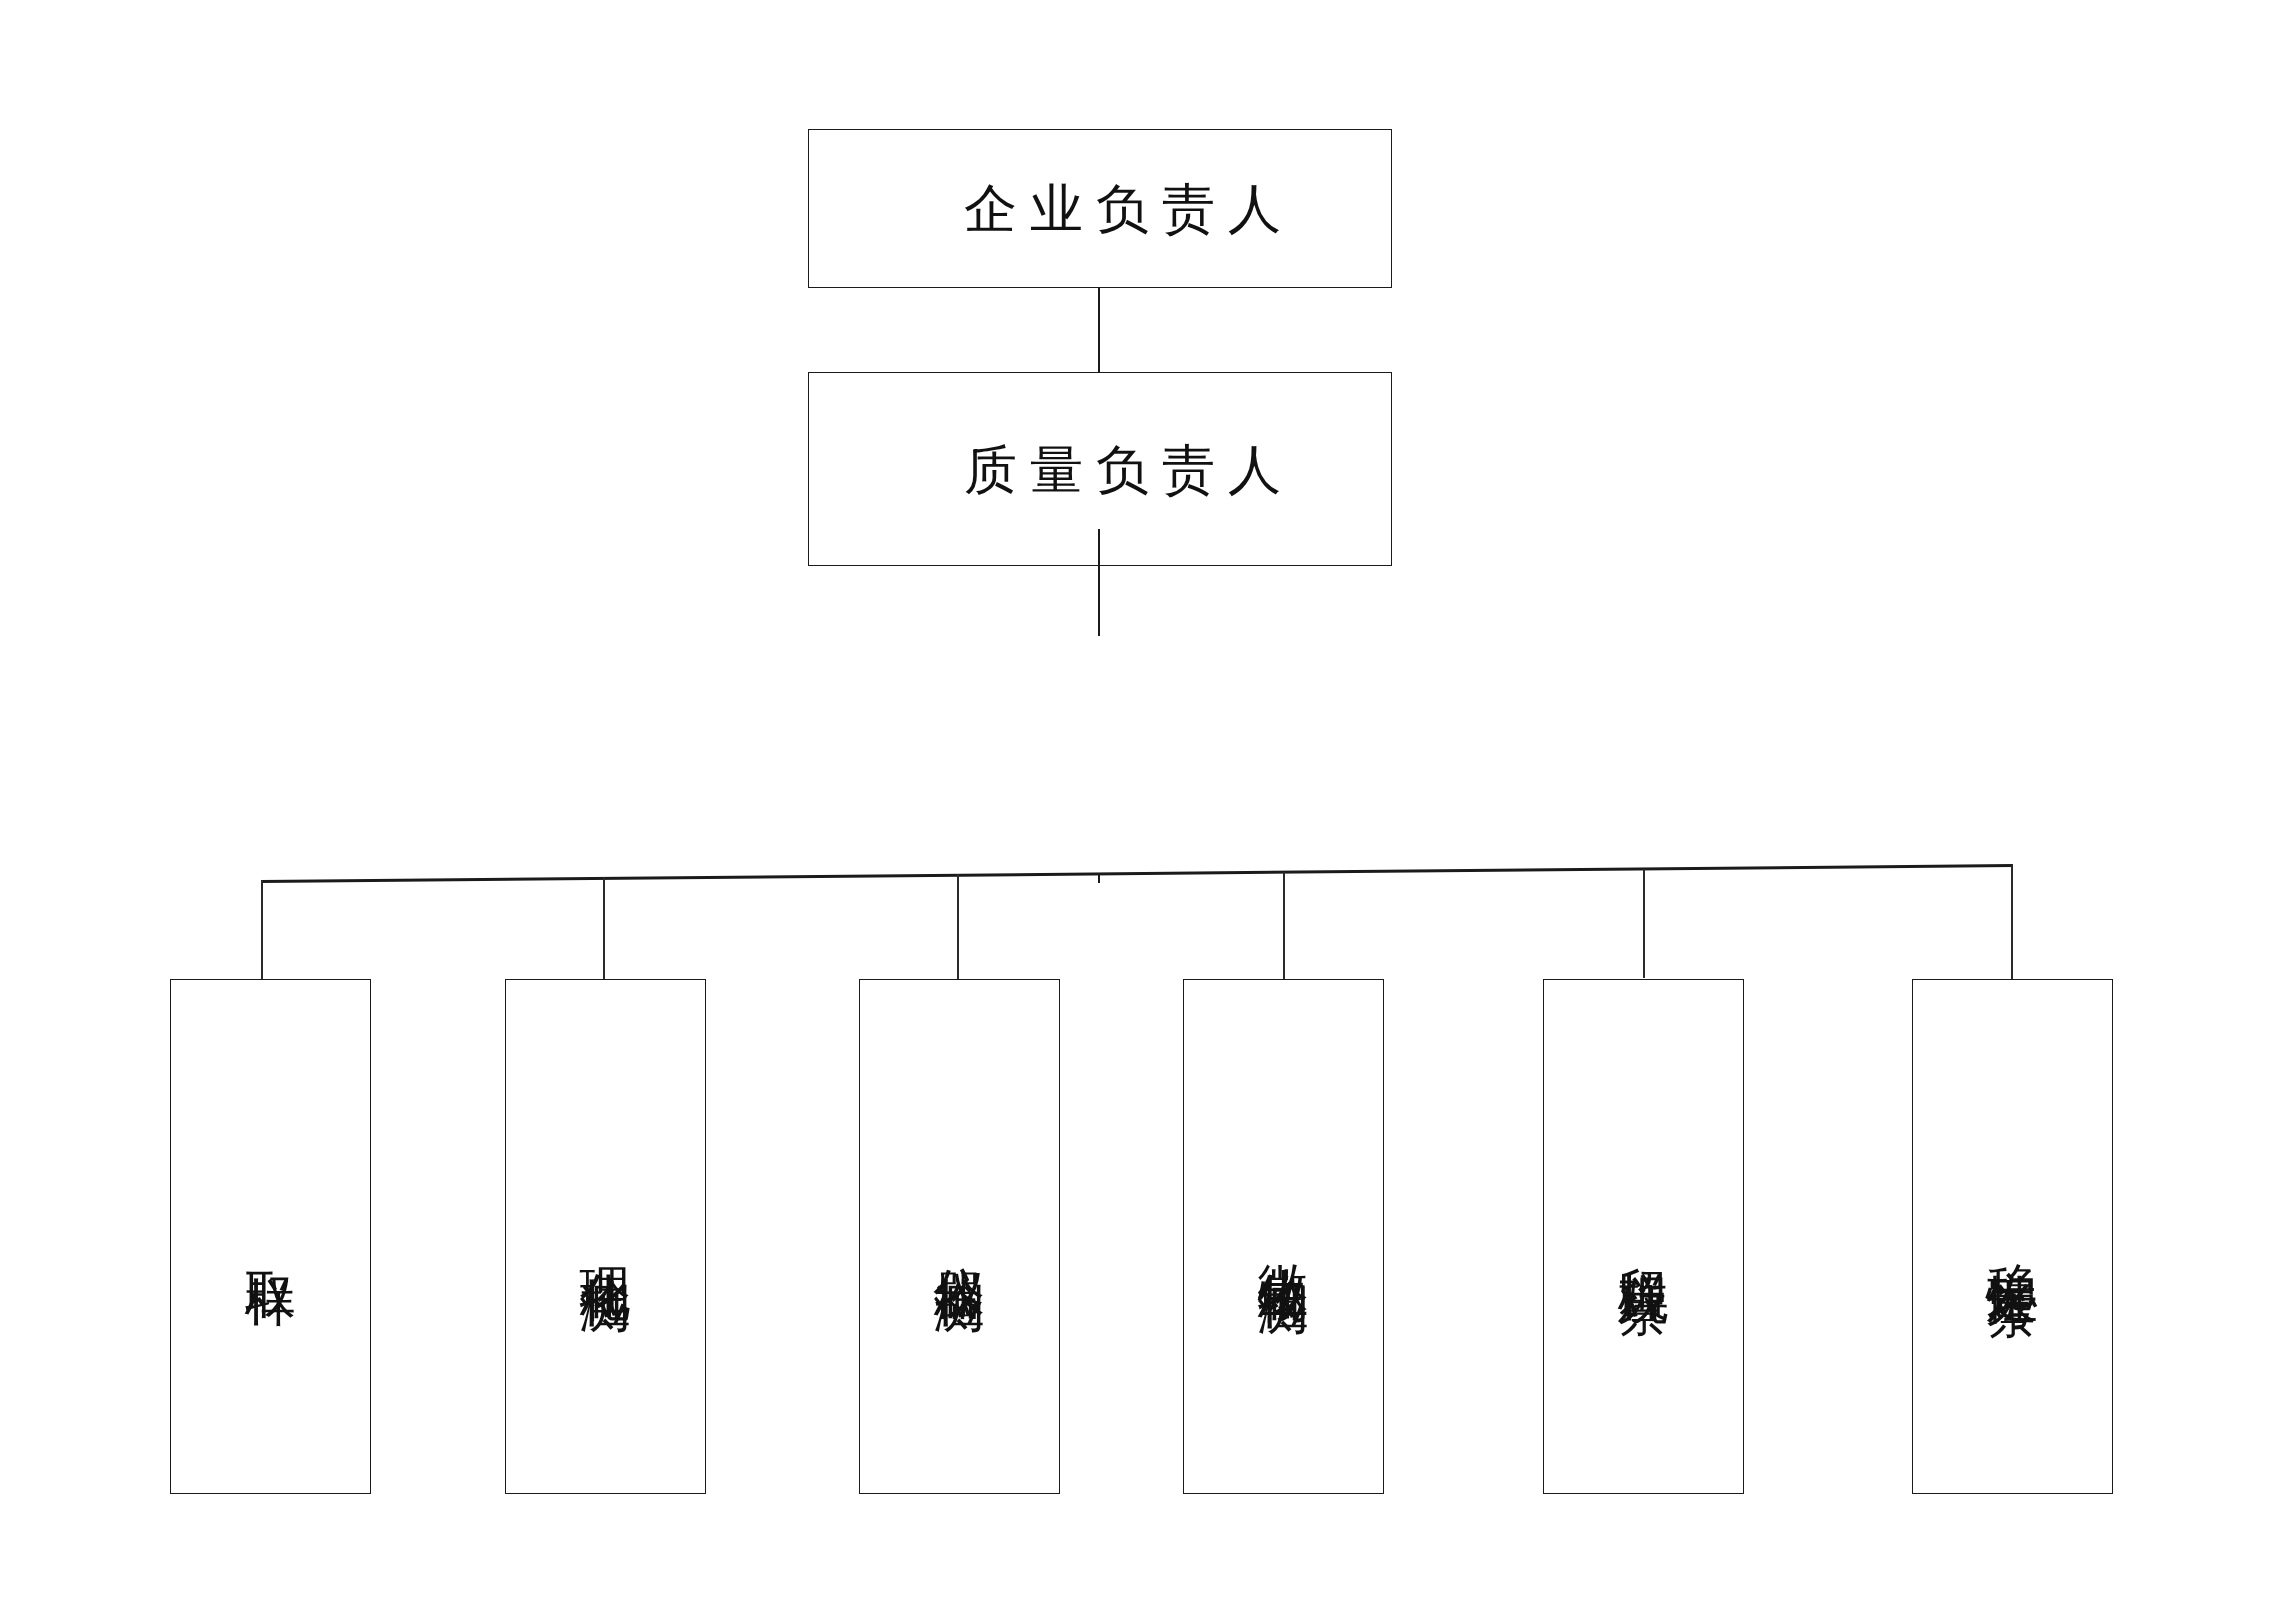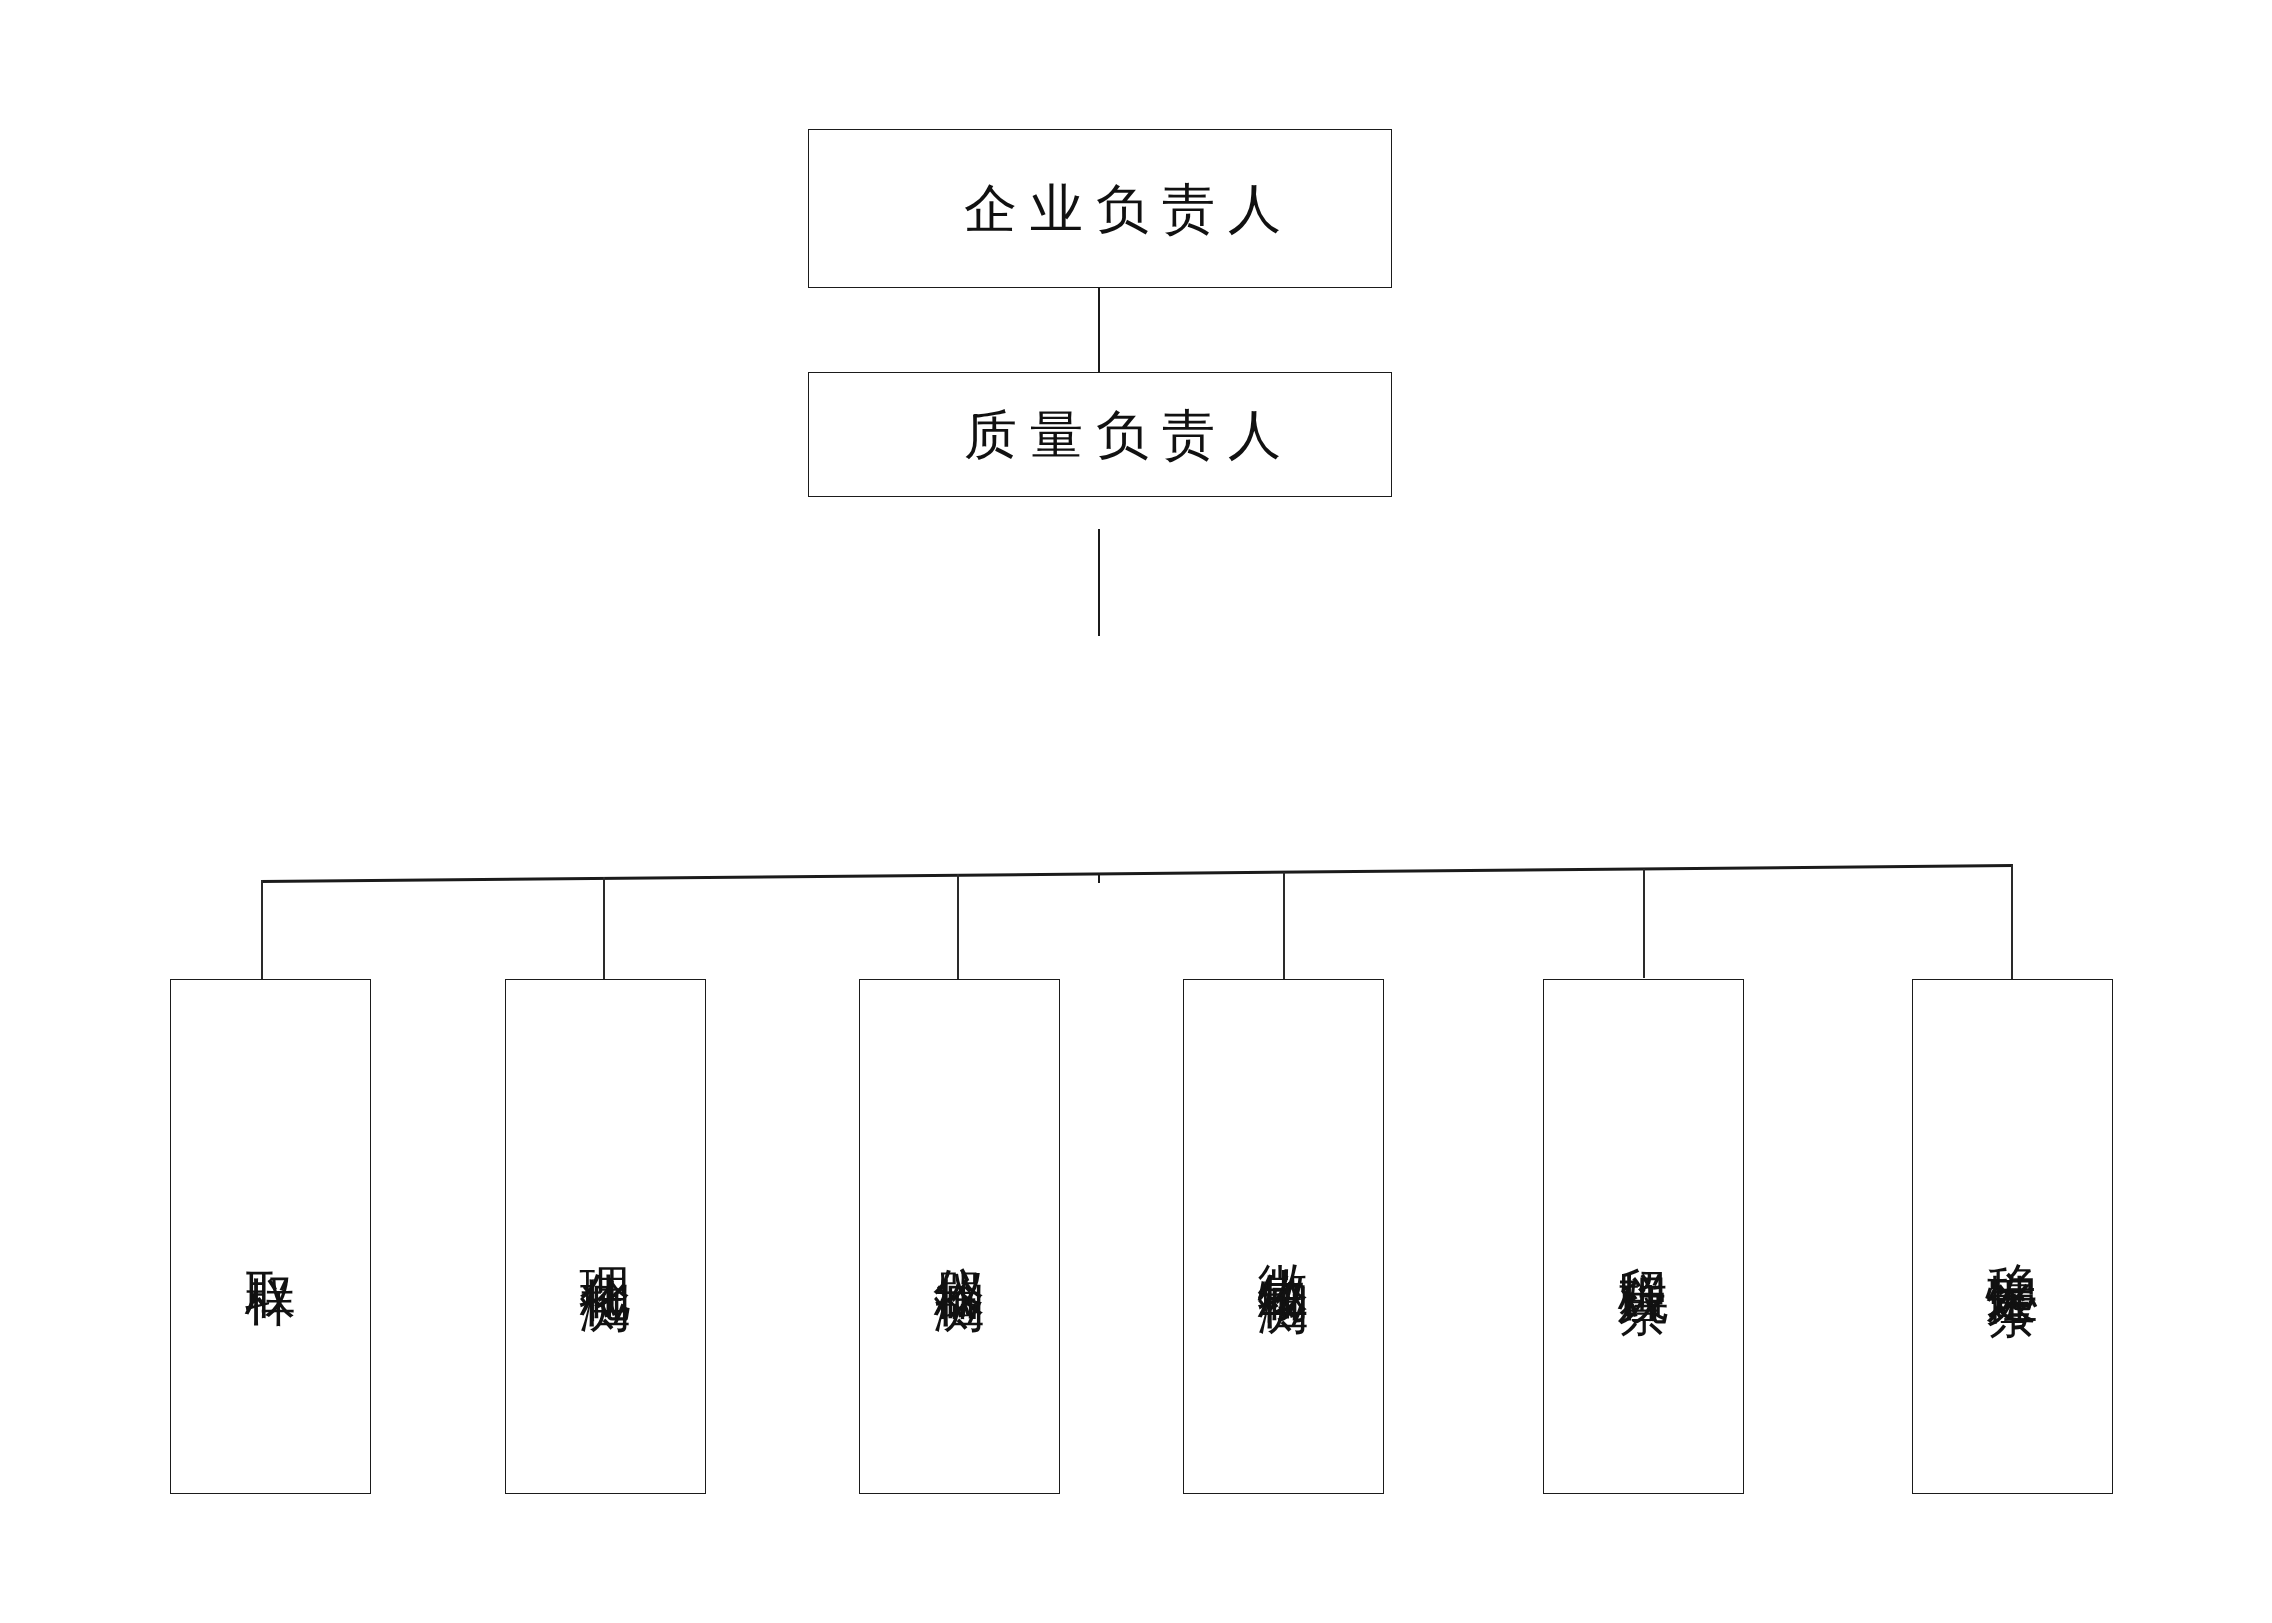--- a/index.html
+++ b/index.html
@@ -37,21 +37,21 @@
     font-size: 53px;
     line-height: 1.0;
     letter-spacing: 13px;
     text-indent: 13px;
     color: #111111;
     white-space: nowrap;
     font-weight: 400;
   }
 
   #node-enterprise-manager { top: 129px;  height: 159px; }
-  #node-quality-manager    { top: 372px;  height: 125px; }
+  #node-quality-manager    { top: 372px;  height: 194px; }
   #node-qc-manager         { top: 635px; height: 239px; }
 
   .node.leaf {
     top: 979px;
     height: 515px;
     width: 201px;
     border-width: 1.6px;
   }
   .node-label-v {
     font-size: 51px;

